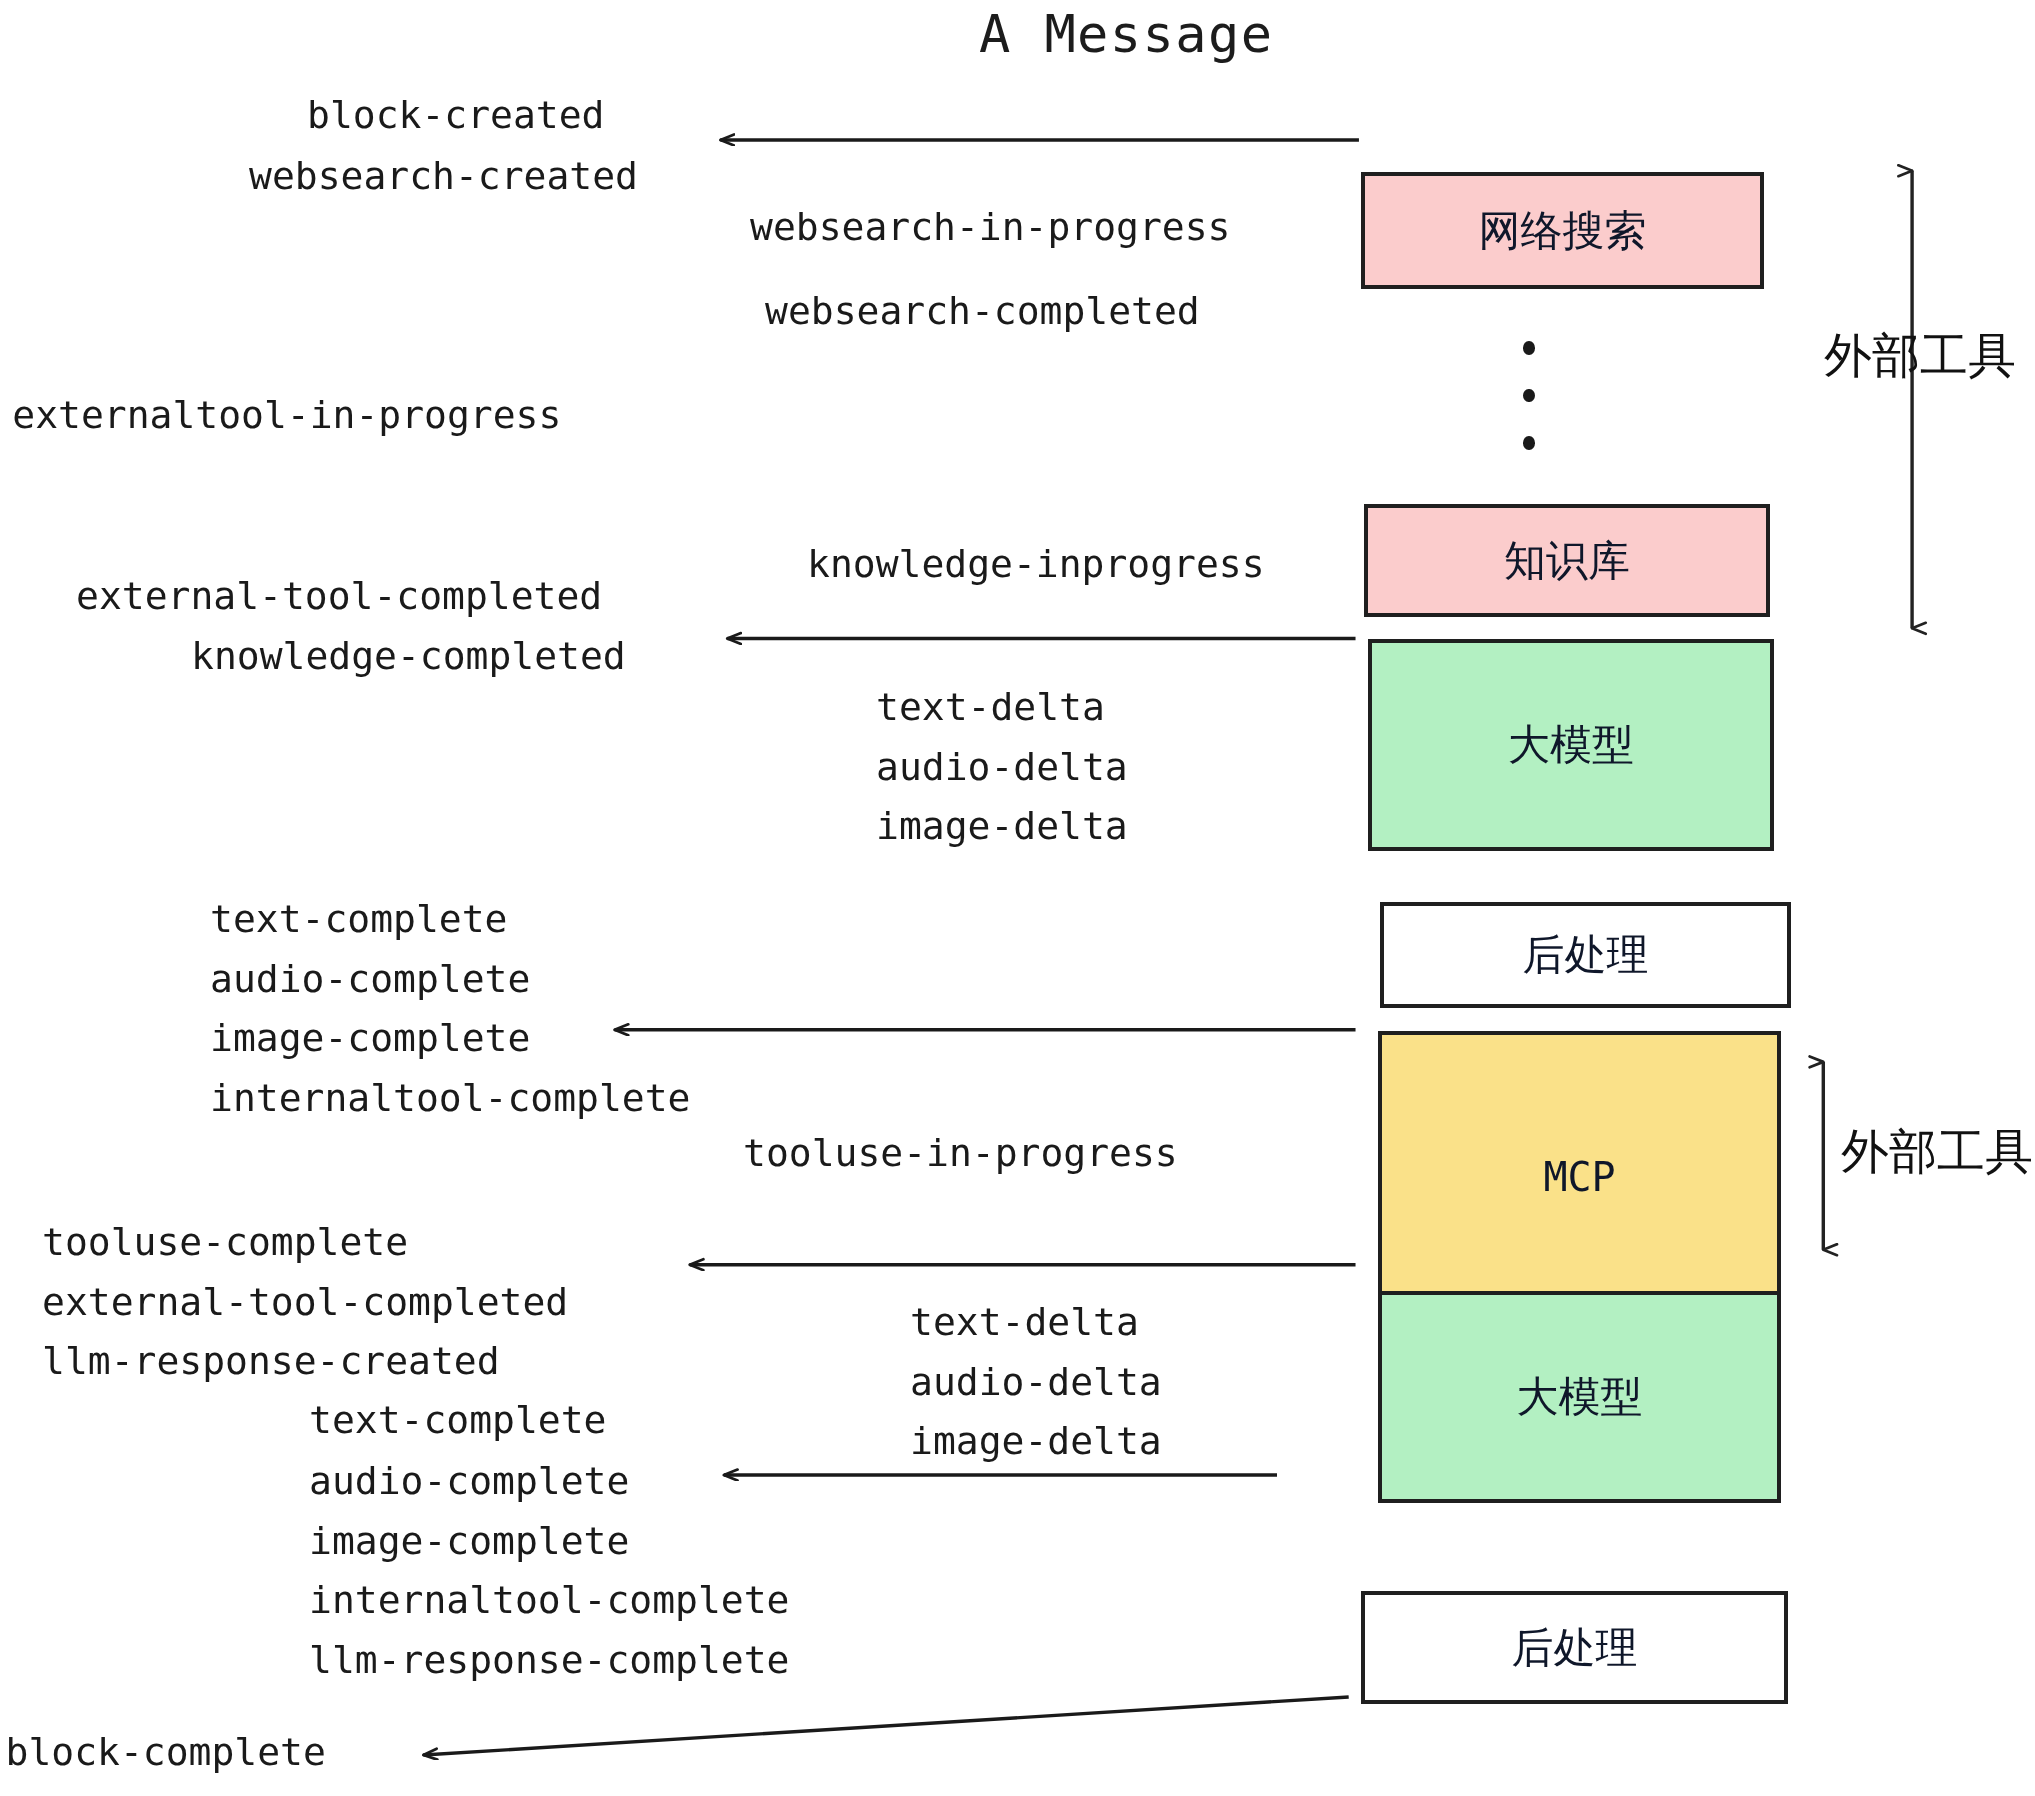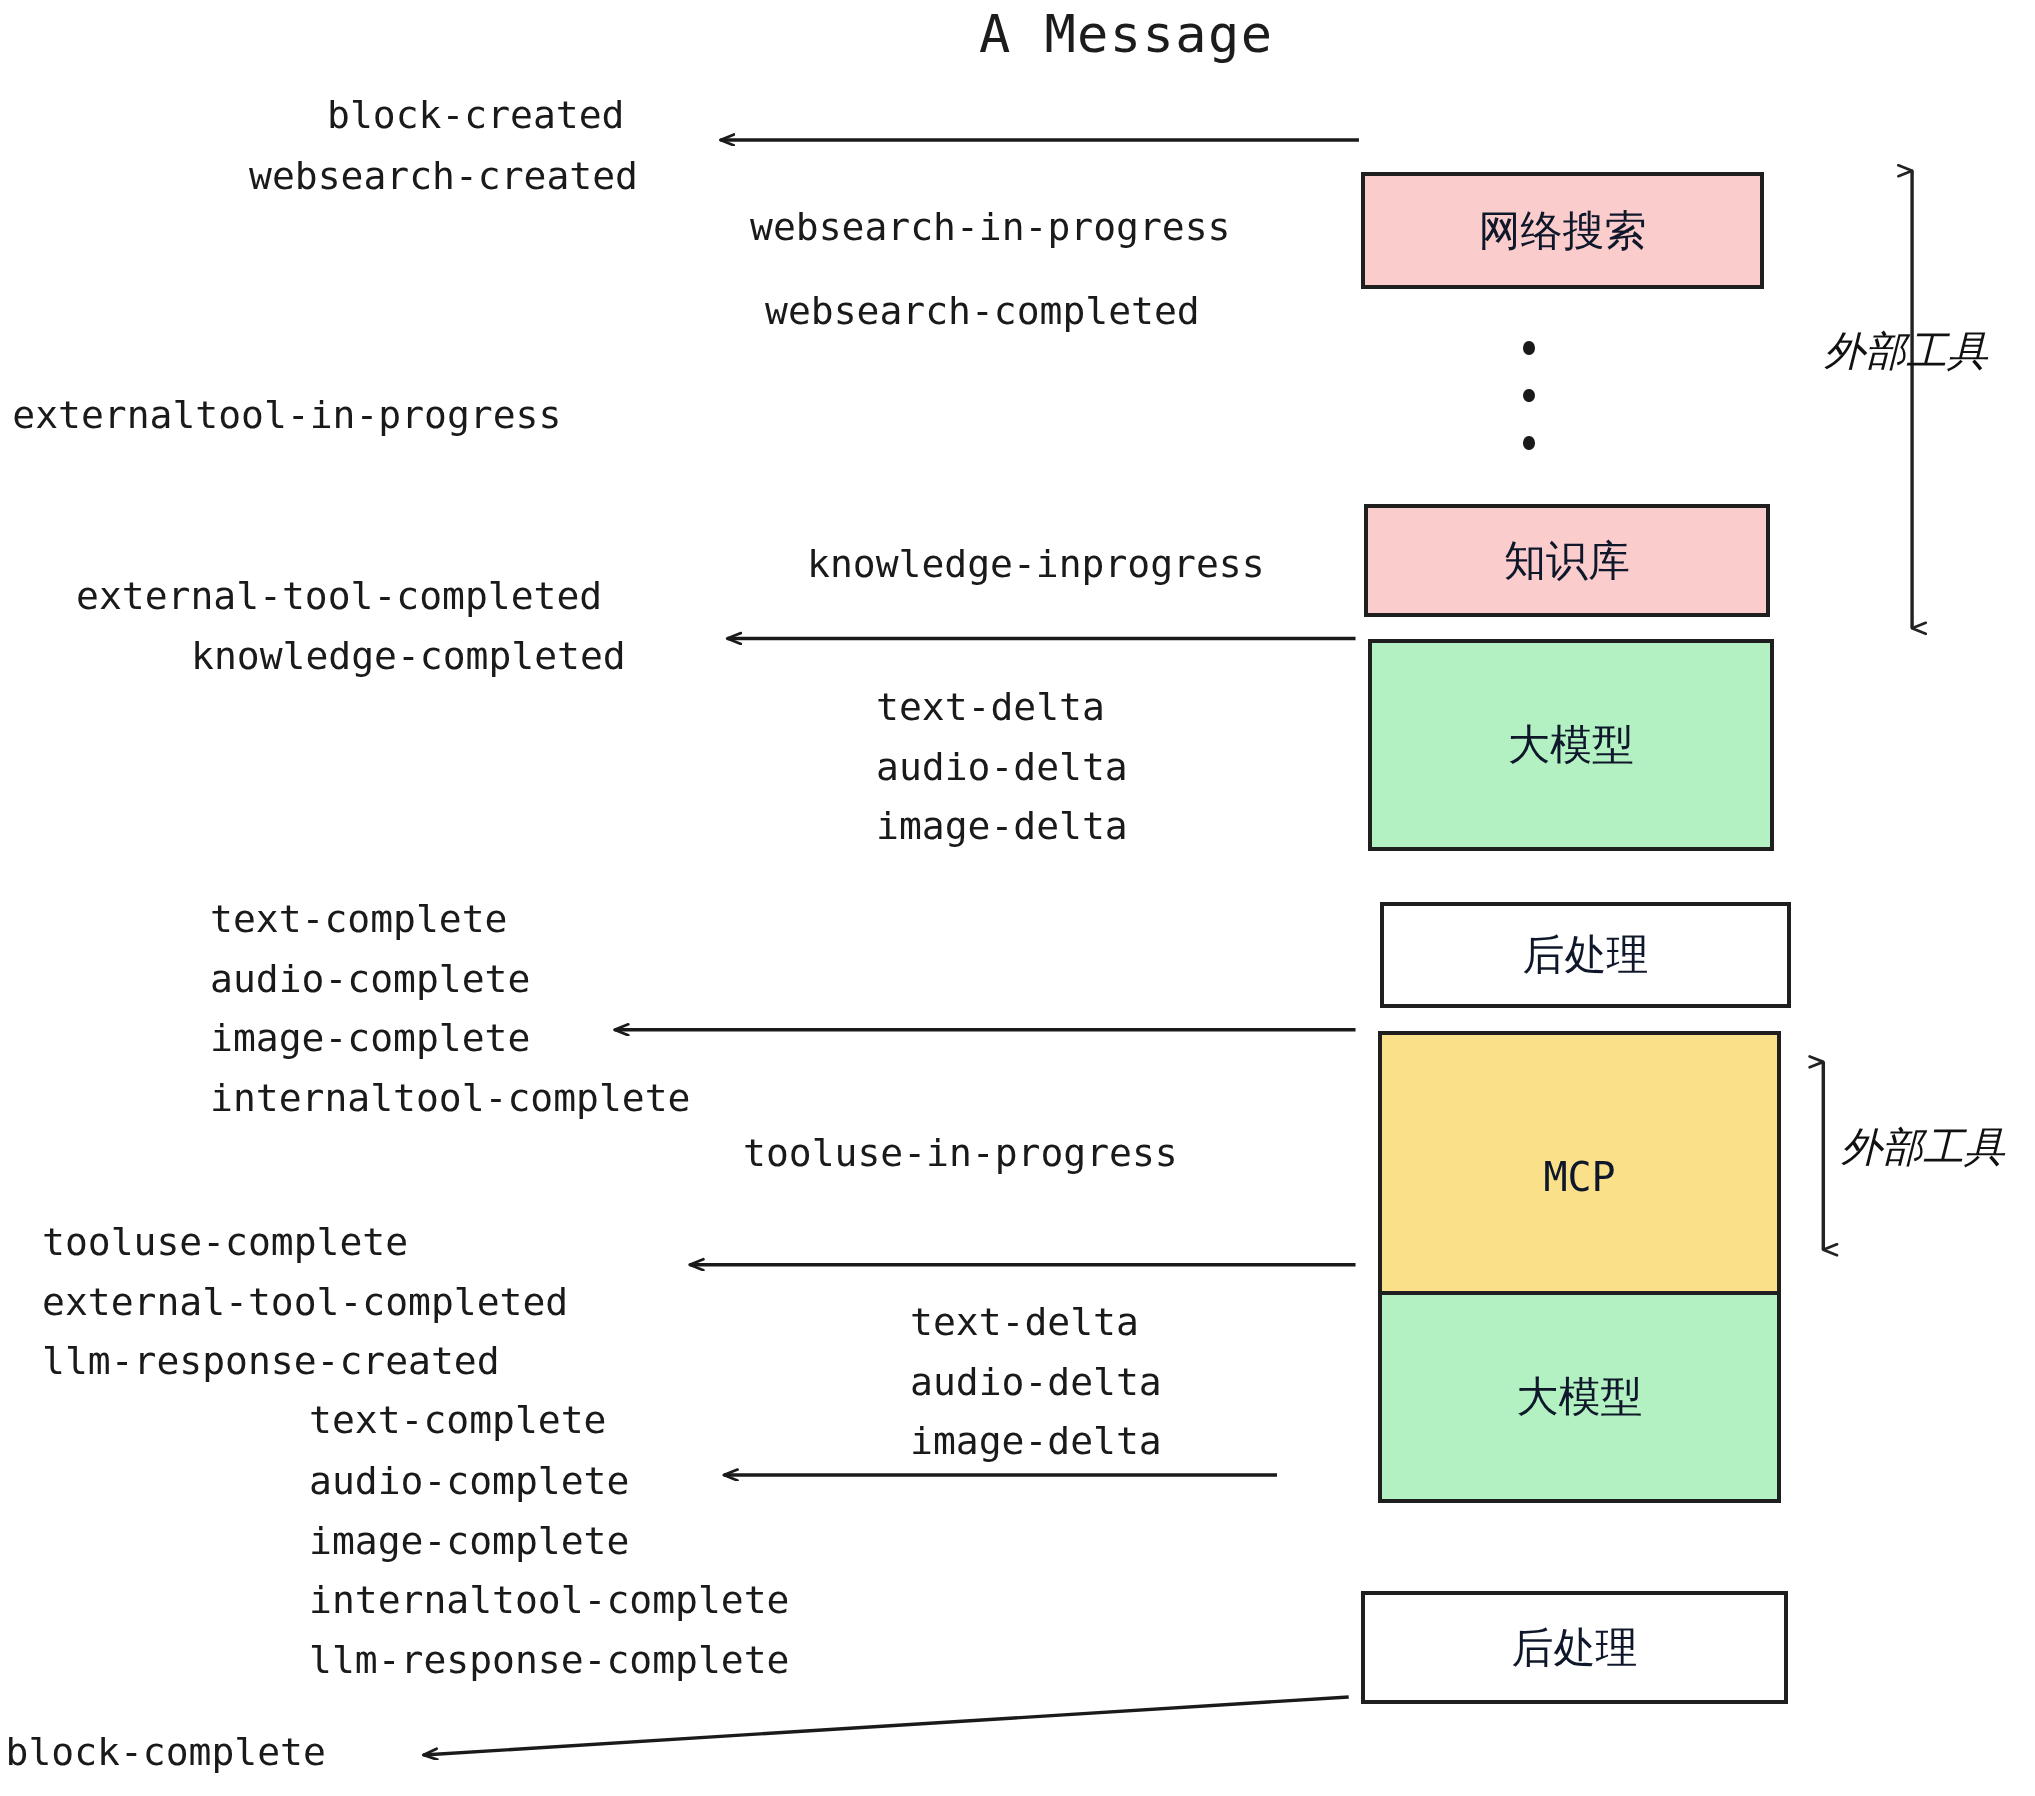--- a/index.html
+++ b/index.html
@@ -48,24 +48,23 @@
     margin-left: 12px;
   }
   .box.mono {
     font-family: "DejaVu Sans Mono", monospace;
     font-size: 40px;
   }
   
   .side-label {
     position: absolute;
     font-family: "DejaVu Sans", sans-serif;
-    font-size: 41px;
+    font-size: 48px;
     color: #111111;
     white-space: nowrap;
-    font-style: italic;
   }
   
   .vdots {
     position: absolute;
     display: flex;
     flex-direction: column;
     align-items: center;
     justify-content: space-between;
   }
   .vdots span {
@@ -167,21 +166,21 @@
   </div>
 
   <div class="box" style="left:1349px; top:1591px; width:427px; height:113px; background:#FFFFFF;">
     <span>后处理</span>
   </div>
 
   <div class="side-label" style="left:1824px; top:324px;">外部工具</div>
 
   <div class="side-label" style="left:1841px; top:1120px;">外部工具</div>
 
-  <div class="evt" style="left:307px; top:96px;margin-left:20px;">block-created</div>
+  <div class="evt" style="left:307px; top:96px;">block-created</div>
   <div class="evt" style="left:249px; top:157px;">websearch-created</div>
 
   <div class="evt" style="left:750px; top:208px;">websearch-in-progress</div>
   <div class="evt" style="left:765px; top:292px;">websearch-completed</div>
 
   <div class="evt" style="left:12.3px; top:396px;">externaltool-in-progress</div>
 
   <div class="evt" style="left:775px; top:545px;margin-left:32px;">knowledge-inprogress</div>
 
   <div class="evt" style="left:76px; top:577px;">external-tool-completed</div>

